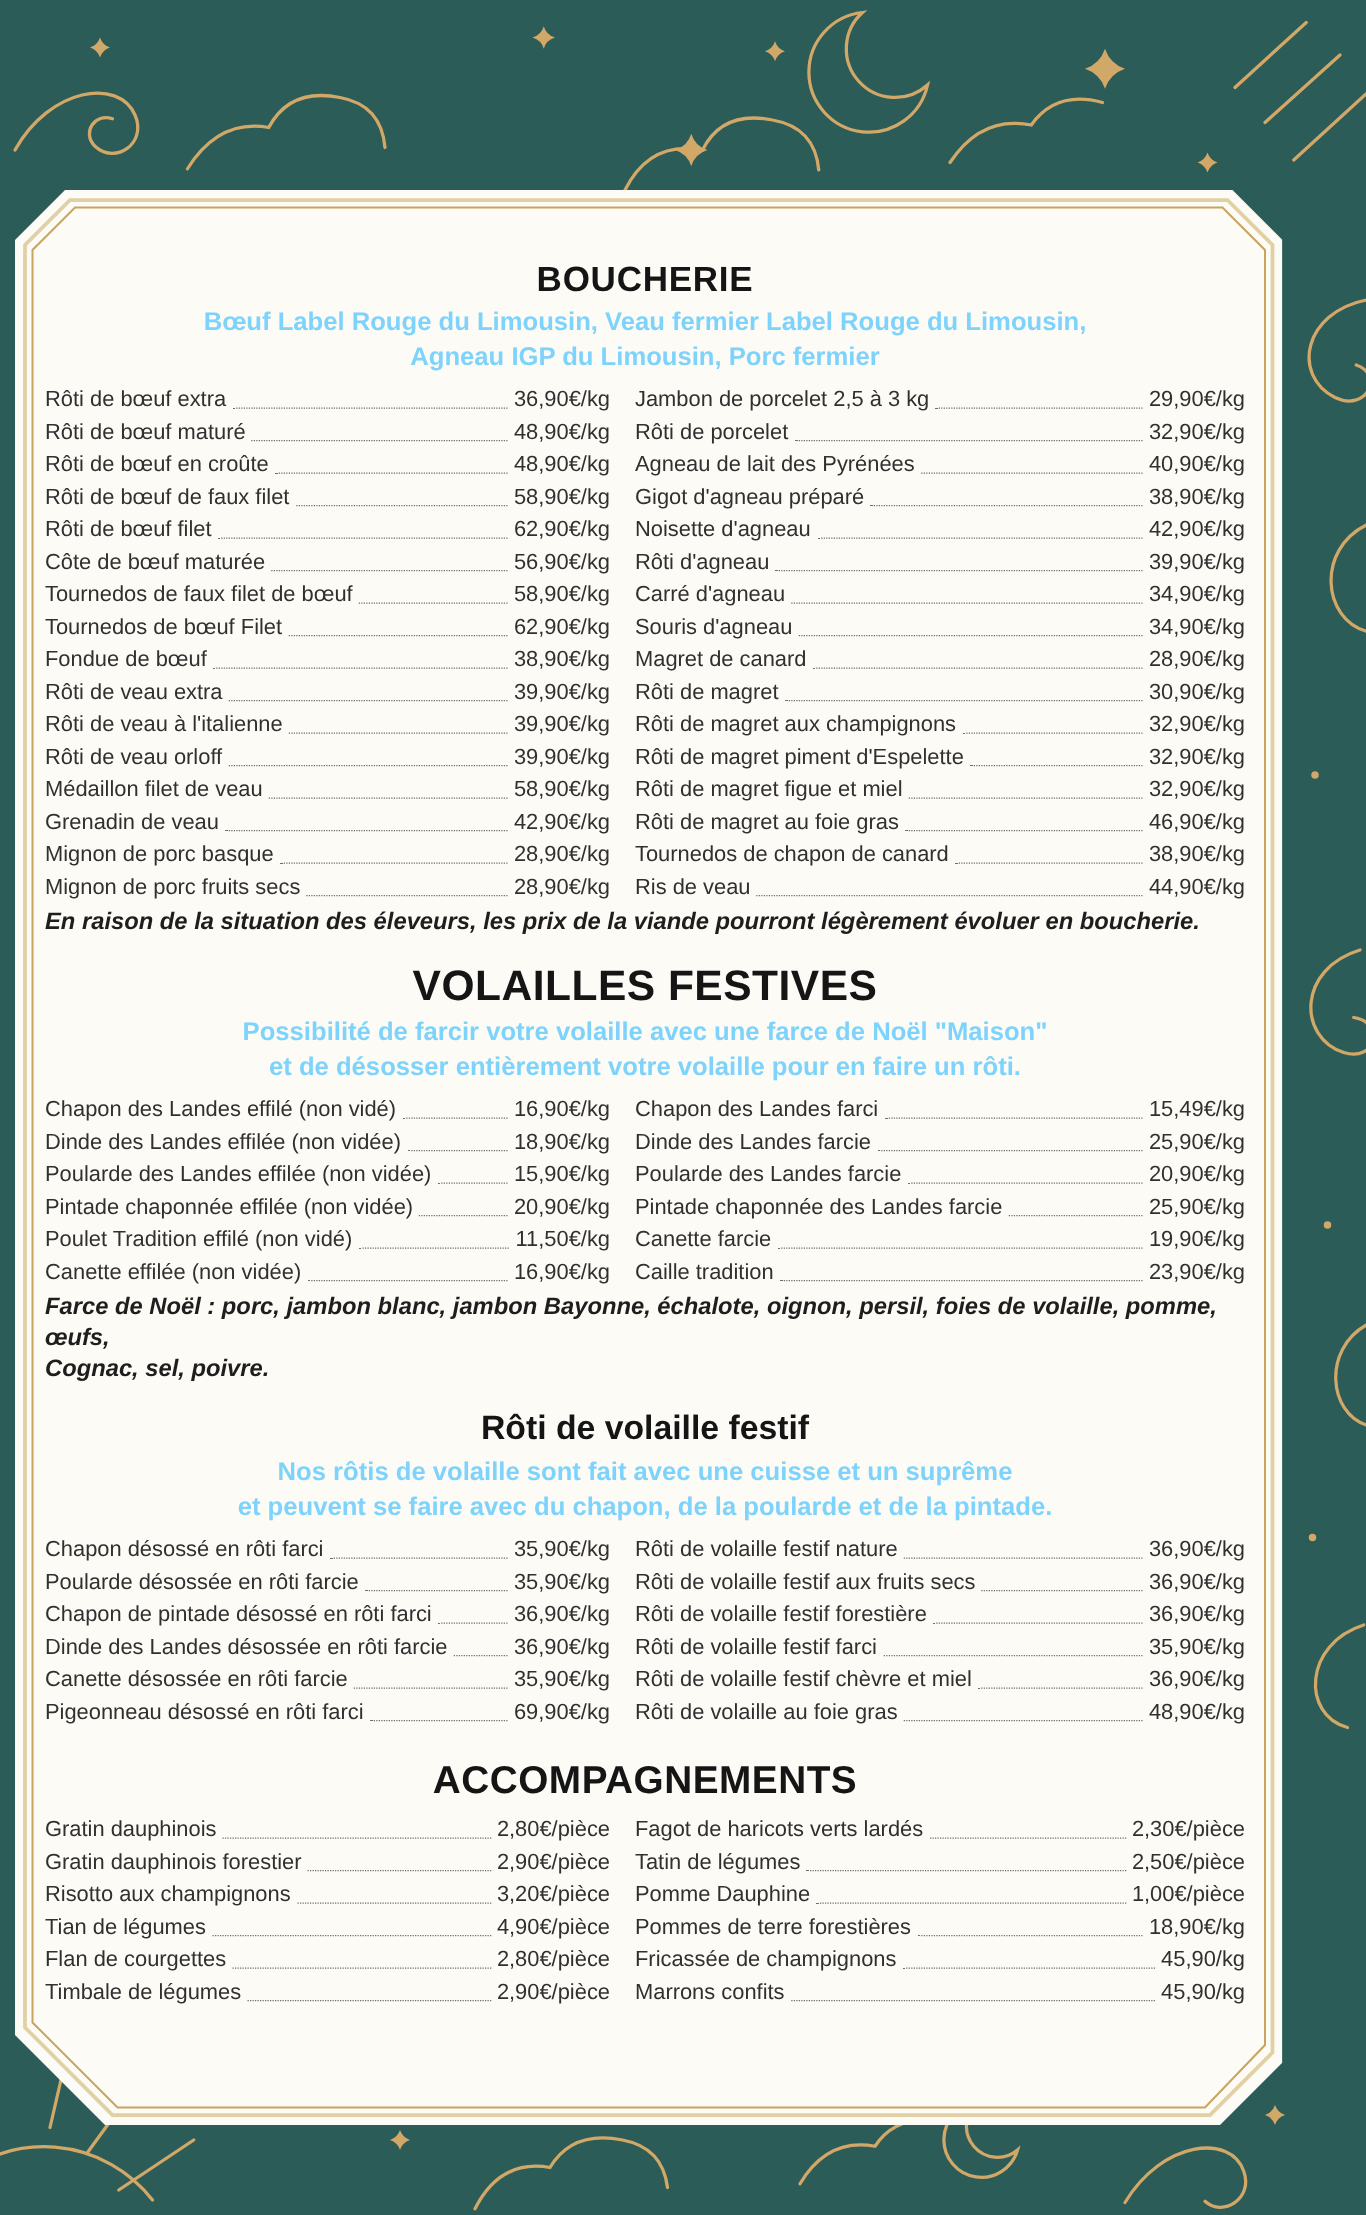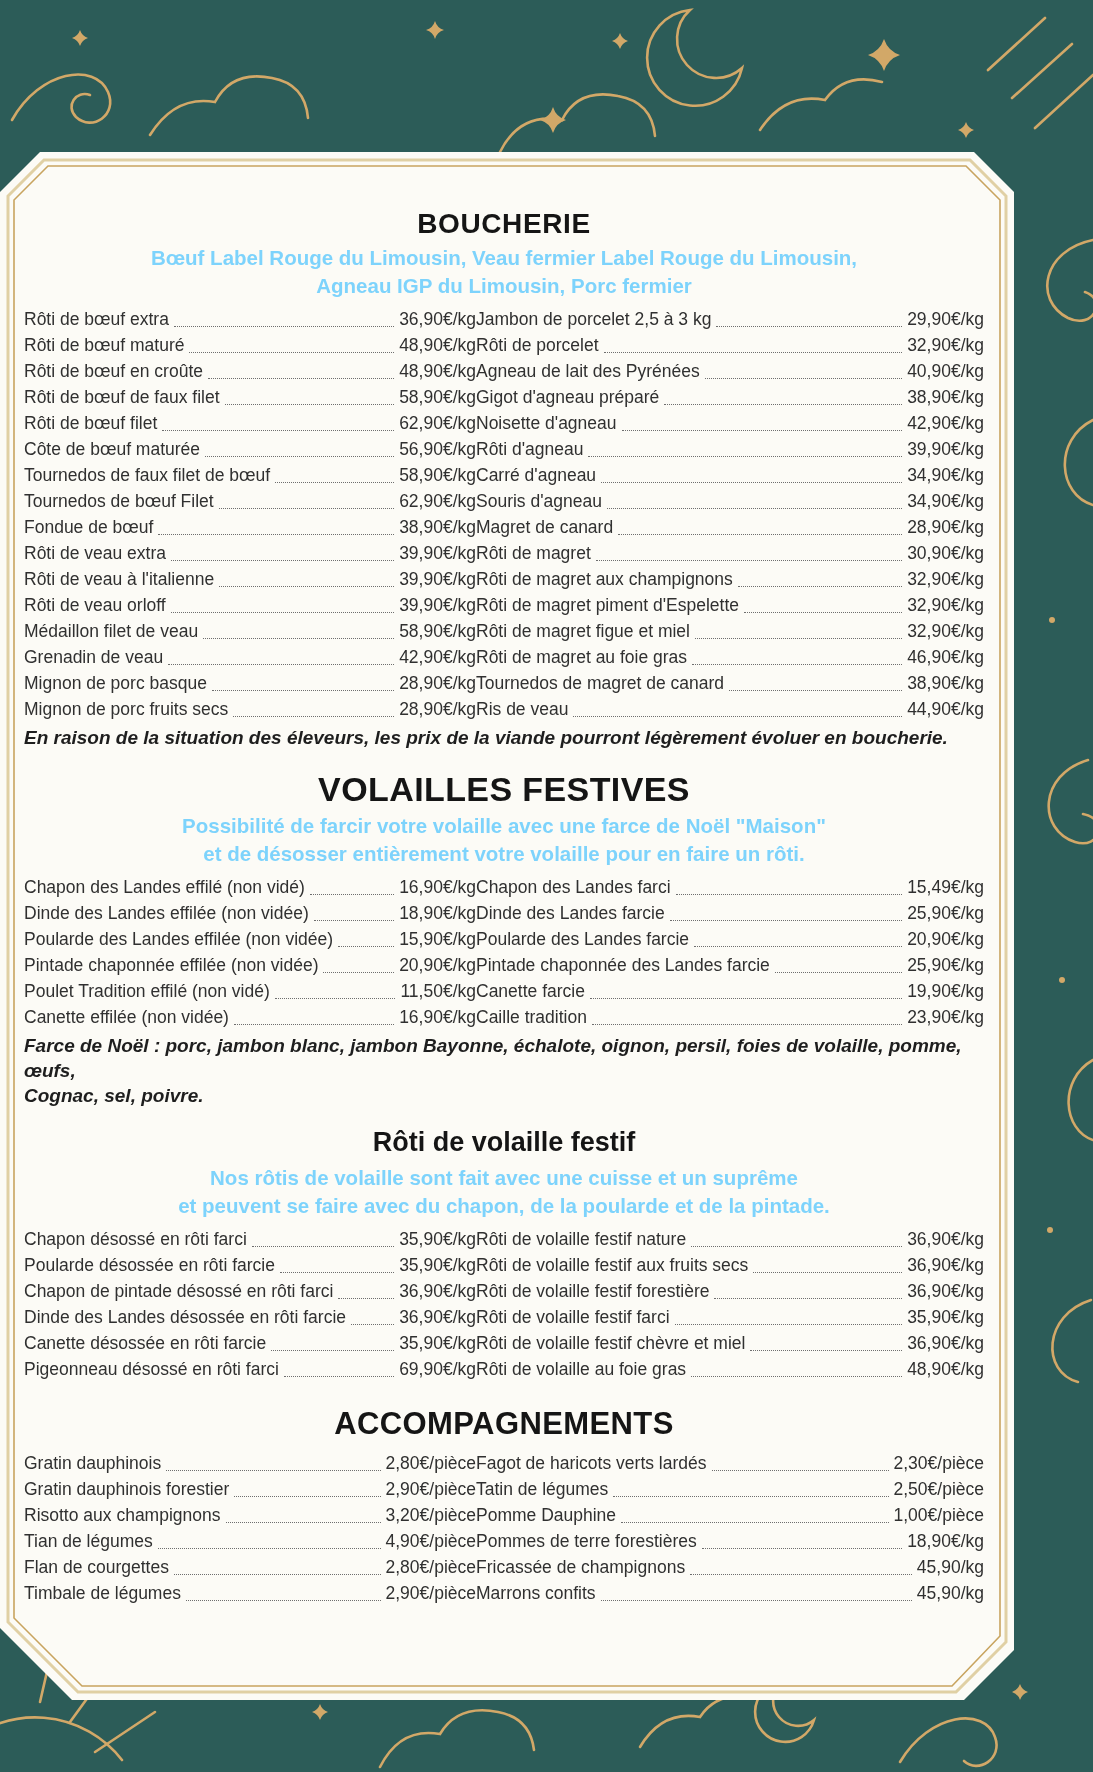--- a/index.html
+++ b/index.html
@@ -7,42 +7,42 @@
     width:1093px; height:1772px;
     position:relative; overflow:hidden;
     background:#2c5c58;
     font-family:"Liberation Sans", sans-serif;
   }
   .ornament { position:absolute; z-index:1; }
   #ornament-top { top:0; left:0; }
   #ornament-right { top:0; left:1010px; }
   #ornament-bottom { bottom:0; left:0; }
 
-  .panel { position:absolute; left:0; top:152px; width:1014px; height:1548px; z-index:2; }
+  .panel { position:absolute; left:12px; top:152px; width:1014px; height:1548px; z-index:2; }
   .panel-bg {
     position:absolute; inset:0; background:#fcfbf6;
     clip-path: polygon(40px 0, 974px 0, 1014px 40px, 1014px 1498px, 964px 1548px, 72px 1548px, 0 1476px, 0 40px);
   }
   .frame-svg { position:absolute; inset:0; }
 
   .content {
     position:absolute; left:0; top:0; width:100%;
     padding:56px 30px 0 24px; box-sizing:border-box;
     color:#2f2f2f;
   }
 
   .section-title { text-align:center; font-weight:700; color:#151515; }
   .t-boucherie { font-size:28px; line-height:32px; margin-bottom:4px; letter-spacing:0.6px; }
   .t-volailles { font-size:34px; line-height:34px; margin-bottom:6px; letter-spacing:0.4px; }
   .t-roti      { font-size:27px; line-height:32px; margin-bottom:6px; }
   .t-accomp    { font-size:31px; line-height:36px; margin-bottom:8px; letter-spacing:0.4px; }
 
   .section-sub { text-align:center; font-weight:700; font-size:20.5px; line-height:28px; color:#7dd3fc; }
 
-  .cols { display:grid; grid-template-columns:452px 1fr; margin-top:6px;text-align:right; }
+  .cols { display:grid; grid-template-columns:452px 1fr; column-gap:20px; margin-top:6px;text-align:right; }
   .row { display:flex; line-height:26px; font-size:17.5px; color:#303030; }
   .item-name { white-space:nowrap; }
   .leader { flex:1 1 auto; margin:0 5px 5px; border-bottom:1.7px dotted #6e6e6e; min-width:8px; }
   .item-price { white-space:nowrap; }
 
   .footnote { font-style:italic; font-weight:600; font-size:19px; line-height:25px; color:#1e1e1e; margin-top:3px; }
 
   .sec-volailles { margin-top:22px; }
   .sec-roti      { margin-top:18px; }
   .sec-accomp    { margin-top:24px; }
@@ -283,21 +283,21 @@
               <span class="item-name">Rôti de magret figue et miel</span>
               <span class="leader"></span>
               <span class="item-price">32,90€/kg</span>
             </div>
             <div class="row">
               <span class="item-name">Rôti de magret au foie gras</span>
               <span class="leader"></span>
               <span class="item-price">46,90€/kg</span>
             </div>
             <div class="row">
-              <span class="item-name">Tournedos de magret de canard</span>
+              <span class="item-name">Tournedos de chapon de canard</span>
               <span class="leader"></span>
               <span class="item-price">38,90€/kg</span>
             </div>
             <div class="row">
               <span class="item-name">Ris de veau</span>
               <span class="leader"></span>
               <span class="item-price">44,90€/kg</span>
             </div>
           </div>
       </div>

